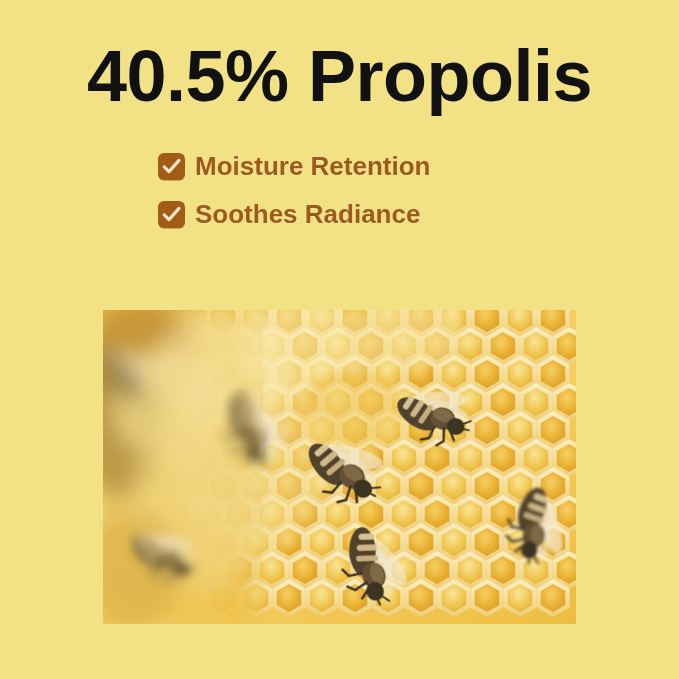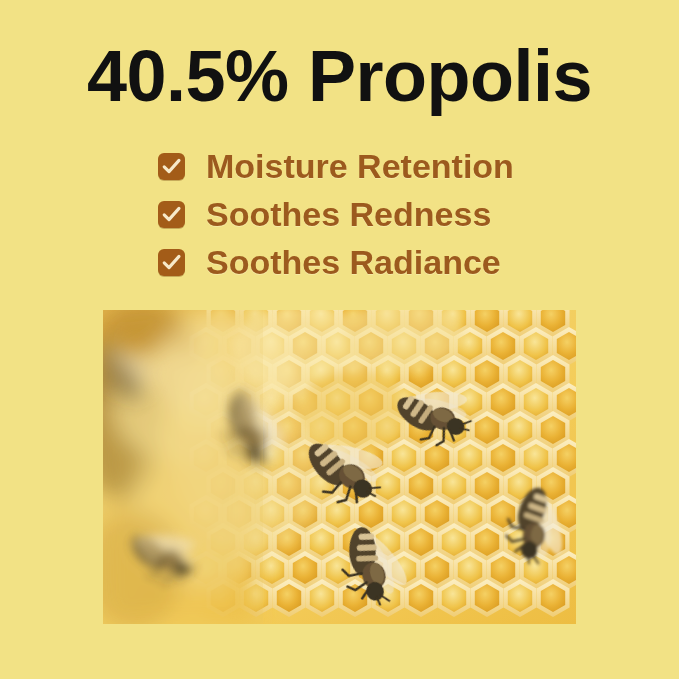--- a/index.html
+++ b/index.html
@@ -56,22 +56,22 @@
     background: #a35c18;
     display: flex;
     align-items: center;
     justify-content: center;
     box-shadow: 0 1px 0 rgba(120,70,15,0.35);
   }
   .checkbox-icon svg {
     display: block;
   }
   .benefit-label {
-    margin-left: 21px;
-    font-size: 34px;
+    margin-left: 10px;
+    font-size: 26px;
     line-height: 38px;
     font-weight: 600;
     color: #9c5a1e;
     white-space: nowrap;
     text-shadow: 0 1px 0 rgba(255,255,255,0.25);
   }
 
   
   .photo {
     position: absolute;
@@ -99,28 +99,20 @@
 
     <div class="benefit-row">
       <span class="checkbox-icon">
         <svg width="27" height="27" viewBox="0 0 27 27" aria-hidden="true">
           <path d="M6.2 13.8 L11 18.6 L21 7.4" fill="none" stroke="#f7e9c9" stroke-width="3.1" stroke-linecap="round" stroke-linejoin="round"></path>
         </svg>
       </span>
       <span class="benefit-label">Moisture Retention</span>
     </div>
 
-    <div class="benefit-row">
-      <span class="checkbox-icon">
-        <svg width="27" height="27" viewBox="0 0 27 27" aria-hidden="true">
-          <path d="M6.2 13.8 L11 18.6 L21 7.4" fill="none" stroke="#f7e9c9" stroke-width="3.1" stroke-linecap="round" stroke-linejoin="round"></path>
-        </svg>
-      </span>
-      <span class="benefit-label">Soothes Redness</span>
-    </div>
 
     <div class="benefit-row">
       <span class="checkbox-icon">
         <svg width="27" height="27" viewBox="0 0 27 27" aria-hidden="true">
           <path d="M6.2 13.8 L11 18.6 L21 7.4" fill="none" stroke="#f7e9c9" stroke-width="3.1" stroke-linecap="round" stroke-linejoin="round"></path>
         </svg>
       </span>
       <span class="benefit-label">Soothes Radiance</span>
     </div>
 

